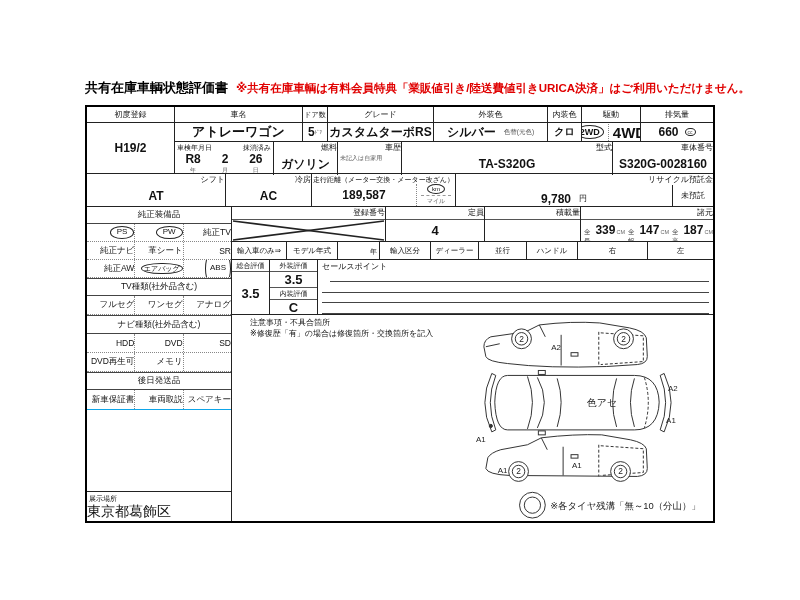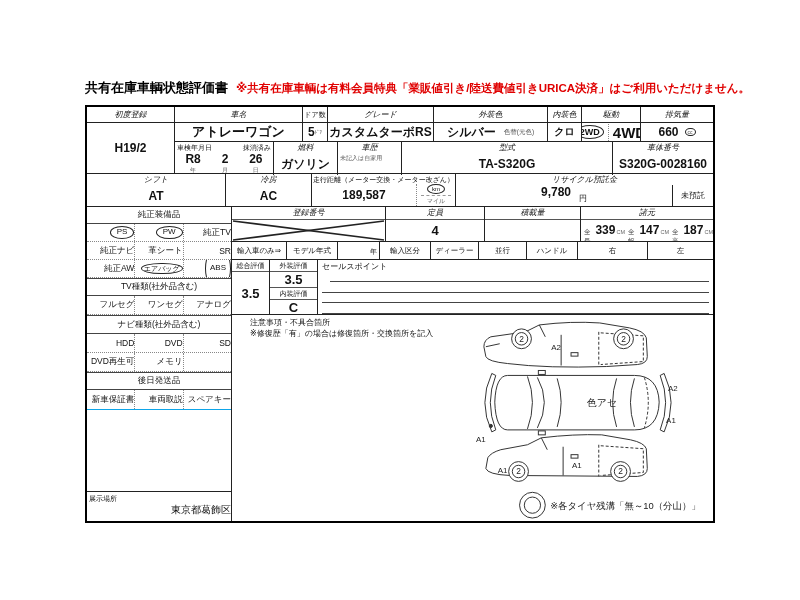--- a/index.html
+++ b/index.html
@@ -7,21 +7,21 @@
        font-family:"Liberation Sans","DejaVu Sans",sans-serif;color:#111;}
   .titlebar{position:absolute;left:85px;top:78px;width:640px;white-space:nowrap;}
   .t-main{font-size:13px;font-weight:bold;color:#000;}
   .t-note{font-size:11.5px;font-weight:bold;color:#e00000;margin-left:8px;}
   .sheet{position:absolute;left:85px;top:105px;width:630px;height:418px;
          border:2px solid #000;box-sizing:border-box;display:flex;flex-direction:column;background:#fff;}
   .row{display:flex;border-bottom:1px solid #222;box-sizing:border-box;}
   .row.last{border-bottom:none;}
   .c{border-right:1px solid #222;box-sizing:border-box;overflow:hidden;position:relative;}
   .c.noR{border-right:none;}
-  .hd{font-size:8px;line-height:1.25;text-align:center;color:#111;font-style:italic;}
+  .hd{font-size:8px;line-height:1.25;text-align:right;color:#111;}
   .hd7{font-size:7px;line-height:1.3;text-align:center;color:#111;}
   .val{font-size:12px;font-weight:600;text-align:center;}
   .big{font-size:13px;font-weight:700;text-align:center;}
   .cen{display:flex;align-items:center;justify-content:center;}
   .col{display:flex;flex-direction:column;}
   .tiny{font-size:6px;color:#555;}
   .circ{display:inline-block;border:1.4px solid #222;border-radius:50%;padding:0px 6px;line-height:1.35;}
   .eqrow{display:flex;border-bottom:1px dotted #888;box-sizing:border-box;}
   .eqhead{border-bottom:1px solid #444;border-top:1px solid #444;}
   .eqc{flex:1;border-right:1px dotted #888;box-sizing:border-box;display:flex;align-items:center;justify-content:flex-end;
@@ -137,21 +137,21 @@
         <div class="col" style="width:38px;border-left:1px dotted #888;align-items:center;justify-content:center">
           <span class="circ" style="font-size:6px;padding:0 4px">km</span>
           <span style="width:80%;border-top:1px dashed #999;margin:1px 0"></span>
           <span class="tiny">マイル</span>
         </div>
       </div>
     </div>
     <div class="c col noR" style="flex:1">
       <div class="hd" style="padding-top:1px">リサイクル預託金</div>
       <div style="display:flex;flex:1">
-        <div style="flex:1;display:flex;align-items:flex-start;justify-content:center">
+        <div style="flex:1;display:flex;align-items:flex-end;justify-content:center">
           <span class="val">9,780</span>
           <span style="font-size:8px;margin-left:8px;align-self:flex-end;padding-bottom:2px">円</span>
         </div>
         <div class="cen" style="width:40px;border-left:1px solid #222;font-size:8px">未預託</div>
       </div>
     </div>
   </div>
 
   <div class="row last" style="flex:1">
 
@@ -199,21 +199,21 @@
       </div>
       <div class="eqrow eqhead cen" style="height:18px;font-size:8.5px">後日発送品</div>
       <div class="eqrow" style="height:20px;border-bottom:1px solid #0ea5e9">
         <div class="eqc">新車保証書</div>
         <div class="eqc">車両取説</div>
         <div class="eqc noR">スペアキー</div>
       </div>
       <div style="flex:1"></div>
       <div class="col" style="height:29px;border-top:1px solid #222">
         <div class="hd7" style="text-align:left;padding:2px 0 0 2px">展示場所</div>
-        <div style="font-size:10px;text-align:right;flex:1">東京都葛飾区</div>
+        <div style="font-size:14px;text-align:left;flex:1">東京都葛飾区</div>
       </div>
     </div>
 
     <div class="col" style="flex:1">
 
       <div class="row" style="height:35px">
         <div class="c col" style="width:154px">
           <div class="hd" style="border-bottom:1px solid #555;padding:1px 0">登録番号</div>
           <div class="xwrap" style="flex:1;position:relative">
             <svg viewBox="0 0 154 22" preserveAspectRatio="none">

